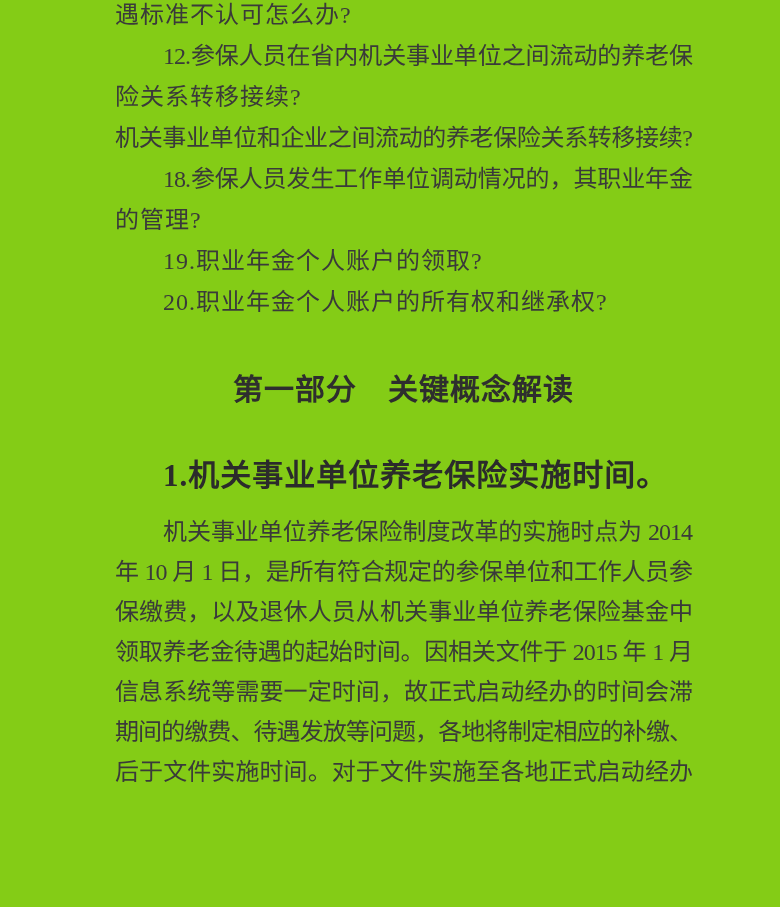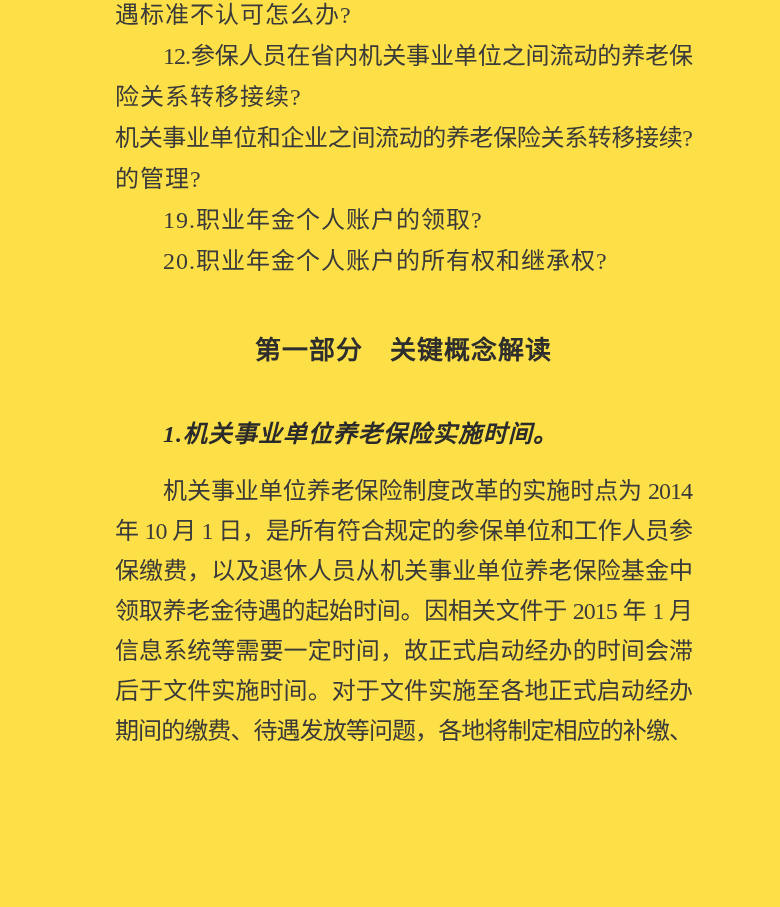--- a/index.html
+++ b/index.html
@@ -5,21 +5,21 @@
   html, body {
     margin: 0;
     padding: 0;
     background: #ffffff;
   }
   .page {
     position: relative;
     width: 780px;
     height: 907px;
     box-sizing: border-box;
-    background: #fde047;
+    background: #84cc16;
     overflow: hidden;
     padding: 0 88px 0 115px;
     font-family: "Liberation Serif", "DejaVu Serif", serif;
     color: #3a3a3a;
     font-size: 24px;
   }
   
   .toc {
     margin-top: -5px;
     line-height: 41px;
@@ -32,67 +32,67 @@
     text-indent: 48px;
   }
   .line.justify {
     text-align: justify;
     text-align-last: justify;
     letter-spacing: -1px;
   }
   
   .heading {
     margin: 48px 0 0 0;
-    font-family: Liberation Serif, serif;
+    font-family: Liberation Mono, monospace;
     font-weight: 700;
-    font-size: 26px;
+    font-size: 30px;
     line-height: 42px;
     text-align: center;
     color: #2e2e2e;
     letter-spacing: 1px;
   }
   
   .topic {
     margin: 42px 0 16px 0;
     font-weight: 700;
-    font-size: 24px;
+    font-size: 31px;
     line-height: 41px;
     text-indent: 48px;
     color: #2b2b2b;
     letter-spacing: 1px;
-    font-style: italic;
   }
   
   .para {
     margin-top: 10px;
     line-height: 40px;
   }
 </style>
 </head>
 <body>
 
 <div class="page">
 
   <section class="toc">
     <div class="line">遇标准不认可怎么办?</div>
     <div class="line indent justify">12.参保人员在省内机关事业单位之间流动的养老保</div>
     <div class="line">险关系转移接续?</div>
     <div class="line justify">机关事业单位和企业之间流动的养老保险关系转移接续?</div>
+    <div class="line indent justify">18.参保人员发生工作单位调动情况的，其职业年金</div>
     <div class="line">的管理?</div>
     <div class="line indent">19.职业年金个人账户的领取?</div>
     <div class="line indent">20.职业年金个人账户的所有权和继承权?</div>
   </section>
 
   <h1 class="heading">第一部分　关键概念解读</h1>
 
   <h2 class="topic">1.机关事业单位养老保险实施时间。</h2>
 
   <section class="para">
     <div class="line indent justify">机关事业单位养老保险制度改革的实施时点为 2014</div>
     <div class="line justify">年 10 月 1 日，是所有符合规定的参保单位和工作人员参</div>
     <div class="line justify">保缴费，以及退休人员从机关事业单位养老保险基金中</div>
     <div class="line justify">领取养老金待遇的起始时间。因相关文件于 2015 年 1 月</div>
     <div class="line justify">信息系统等需要一定时间，故正式启动经办的时间会滞</div>
+    <div class="line justify">期间的缴费、待遇发放等问题，各地将制定相应的补缴、</div>
     <div class="line justify">后于文件实施时间。对于文件实施至各地正式启动经办</div>
-    <div class="line justify">期间的缴费、待遇发放等问题，各地将制定相应的补缴、</div>
   </section>
 
 </div>
 
 </body></html>

